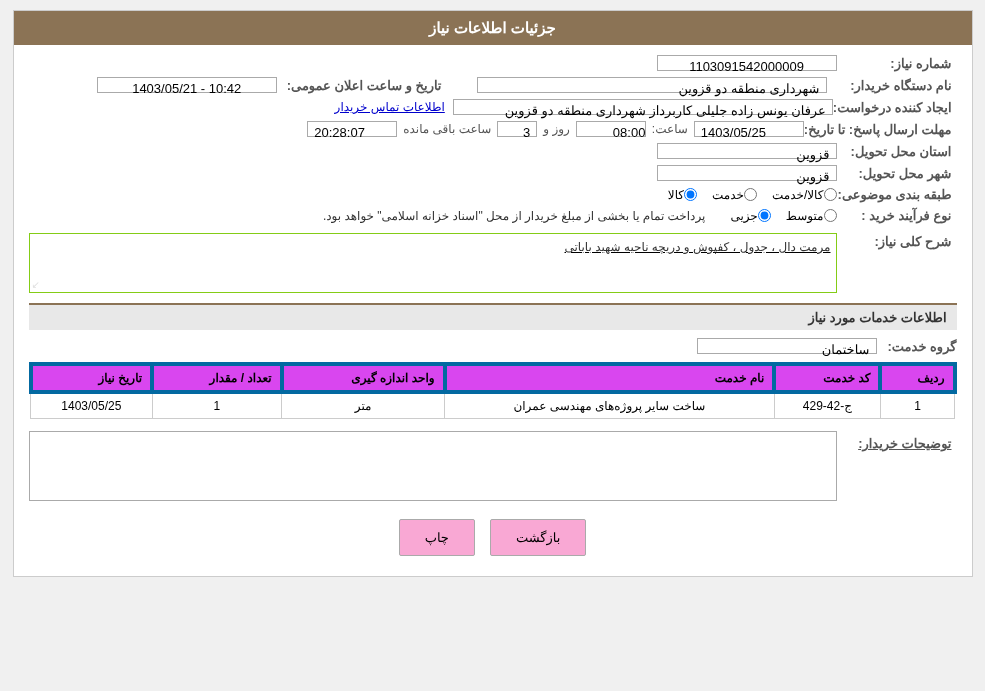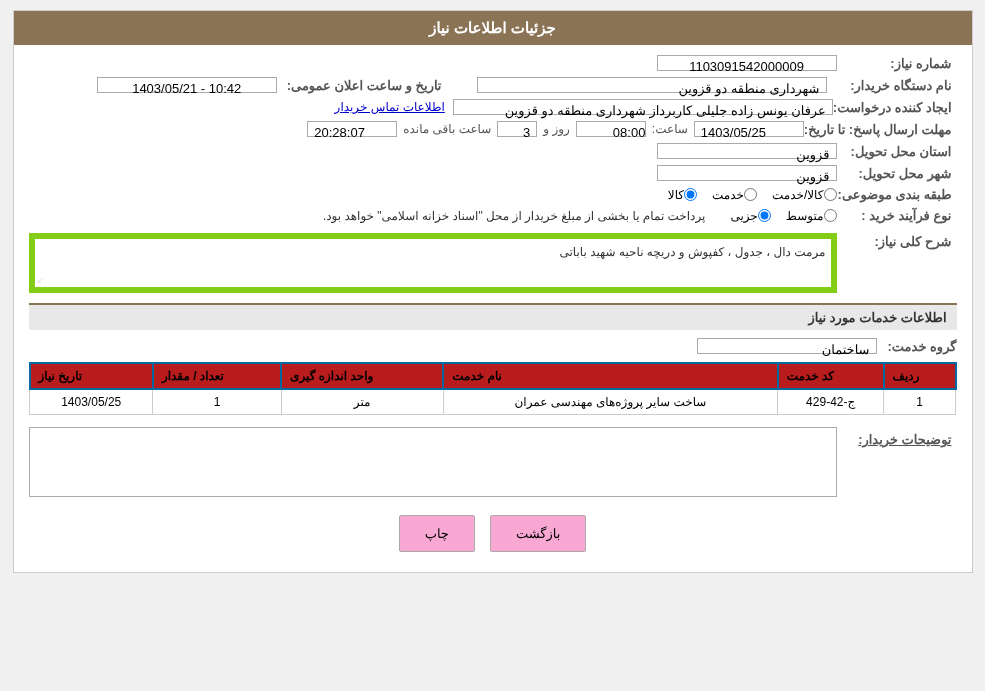--- a/index.html
+++ b/index.html
@@ -118,24 +118,24 @@
       padding: 4px;
       background: #fff;
     }
     .services-table {
       width: 100%;
       border-collapse: collapse;
       margin-top: 8px;
       font-size: 12px;
     }
     .services-table th {
-      background: #b91c1c;
-      border: 2px solid #0369a1;
+      background: #d946ef;
+      border: 4px solid #0369a1;
       padding: 5px 8px;
-      text-align: left;
+      text-align: right;
       font-weight: bold;
     }
     .services-table td {
       border: 1px solid #ccc;
       padding: 5px 8px;
       text-align: center;
       background: #fff;
     }
     .services-table tr:nth-child(even) td {
       background: #f9f9f9;
@@ -152,26 +152,27 @@
       border: 1px solid #aaa;
       background: #f9a8d4;
       cursor: pointer;
       font-size: 13px;
       font-family: Tahoma, Arial, sans-serif;
       border-radius: 2px;
       text-align: center;
     }
     .description-container {
       position: relative;
-      border: 6px solid #84cc16;
+      border: 1px solid #84cc16;
       padding: 5px;
       min-height: 60px;
       background: #fff;
       direction: rtl;
       margin-top: 4px;
+      text-decoration: underline;
     }
     .description-text {
       font-size: 12px;
       color: #333;
       text-align: right;
     }
     .group-row {
       display: flex;
       align-items: center;
       margin-bottom: 6px;

